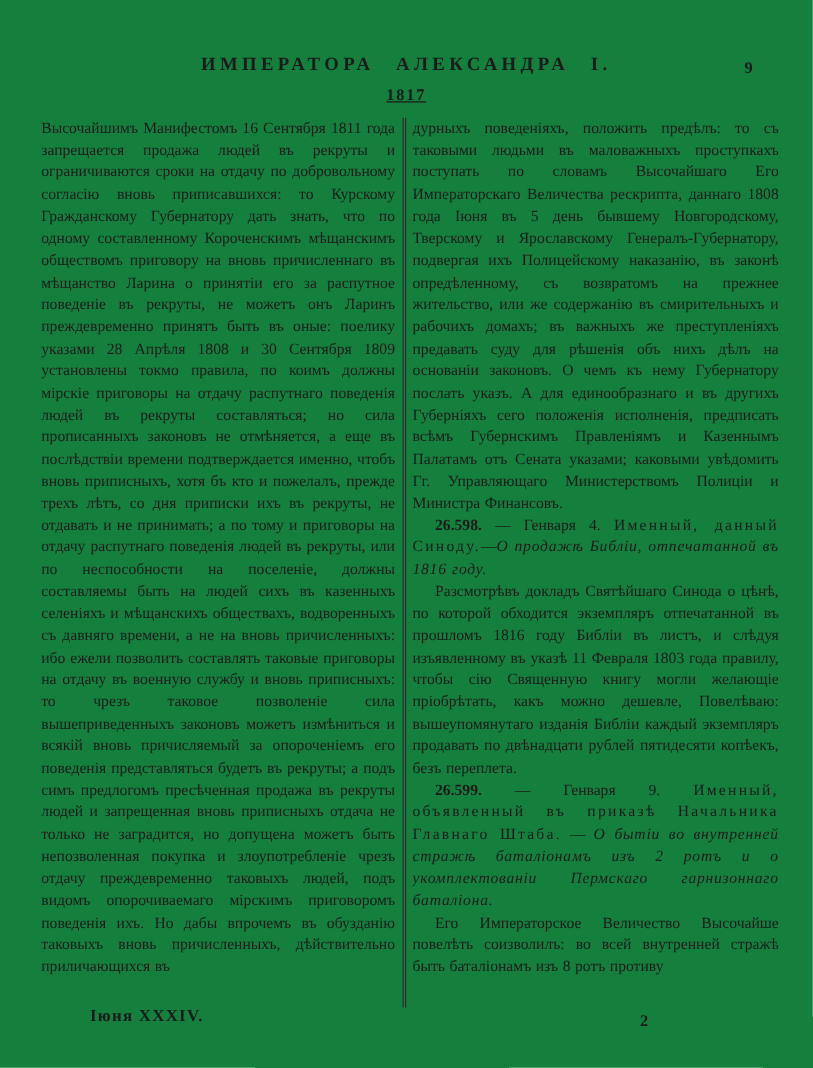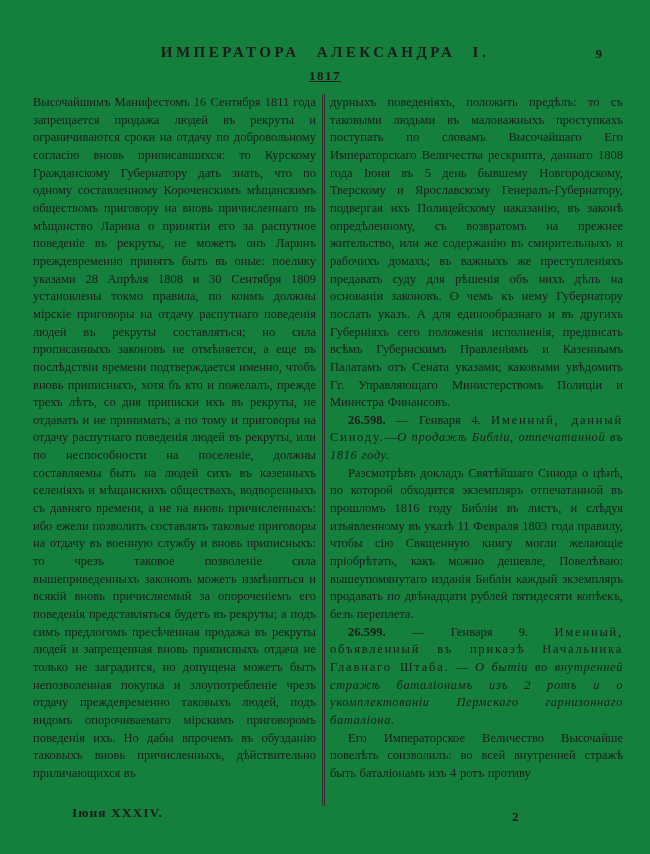--- a/index.html
+++ b/index.html
@@ -96,21 +96,21 @@
         <span class="spaced">Именный, данный Синоду.</span><span>—</span><i class="subject">О продажѣ Библіи, отпечатанной въ 1816 году.</i>
       </p>
       <p class="body-text indent">Разсмотрѣвъ докладъ Святѣйшаго Синода о цѣнѣ, по которой обходится экземпляръ отпечатанной въ прошломъ 1816 году Библіи въ листъ, и слѣдуя изъявленному въ указѣ 11 Февраля 1803 года правилу, чтобы сію Священную книгу могли желающіе пріобрѣтать, какъ можно дешевле, Повелѣваю: вышеупомянутаго изданія Библіи каждый экземпляръ продавать по двѣнадцати рублей пятидесяти копѣекъ, безъ переплета.</p>
 
       <p class="entry-head">
         <span class="entry-num">26.599.</span>
         <span>—</span>
         <span>Генваря 9.</span>
         <span class="spaced">Именный, объявленный въ приказѣ Начальника Главнаго Штаба.</span><span> — </span><i class="subject">О бытіи во внутренней стражѣ баталіонамъ изъ 2 ротъ и о укомплектованіи Пермскаго гарнизоннаго баталіона.</i>
       </p>
-      <p class="body-text indent">Его Императорское Величество Высочайше повелѣть соизволилъ: во всей внутренней стражѣ быть баталіонамъ изъ 4 ротъ противу</p>
+      <p class="body-text indent">Его Императорское Величество Высочайше повелѣть соизволилъ: во всей внутренней стражѣ быть баталіонамъ изъ 8 ротъ противу</p>
     </div>
 
   </div>
 
   <div class="footer-volume">Іюня XXXIV.</div>
 
   <div class="footer-signature">2</div>
 
 </div>
 

